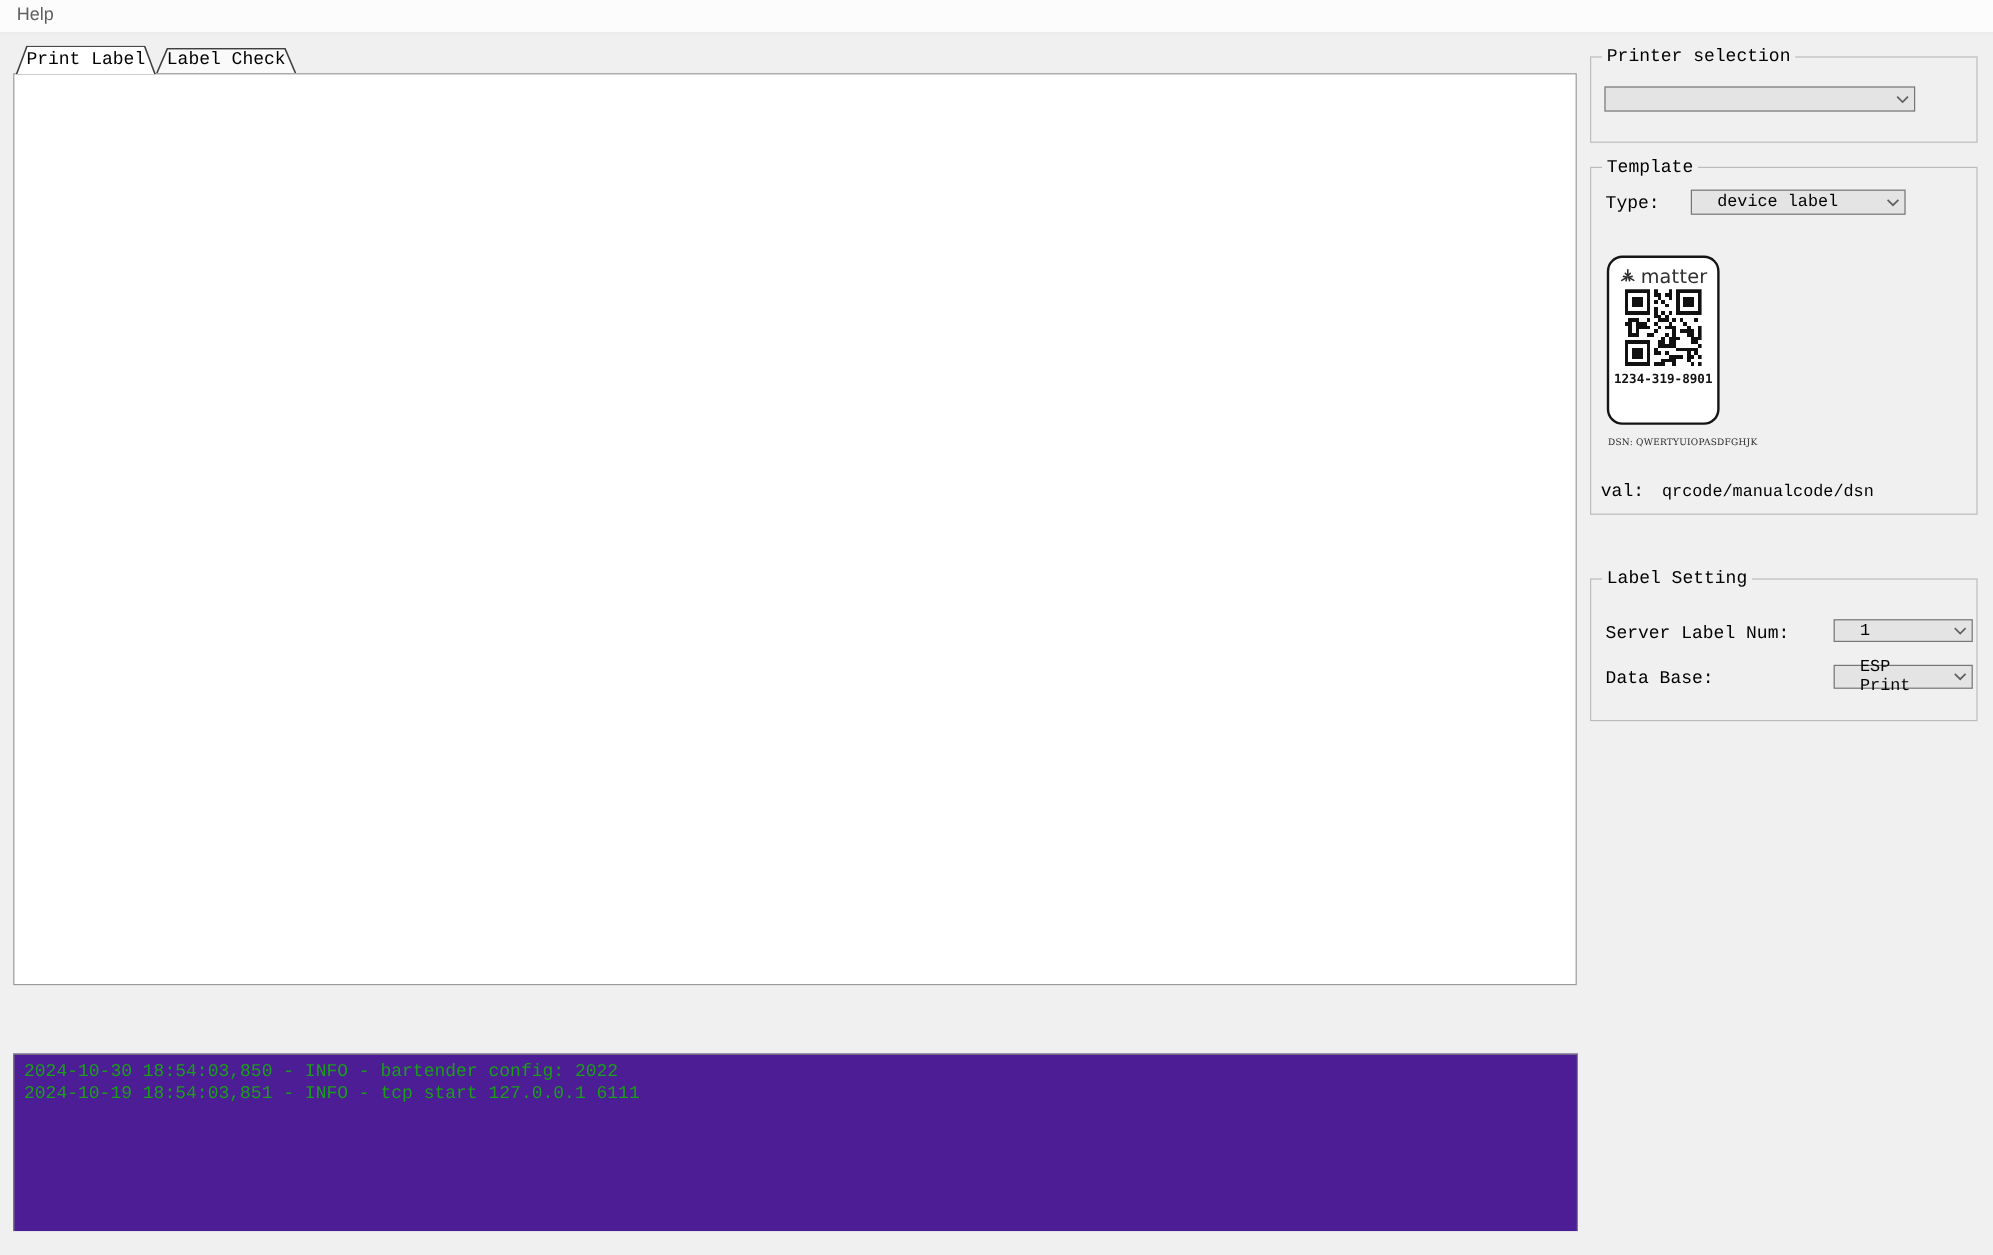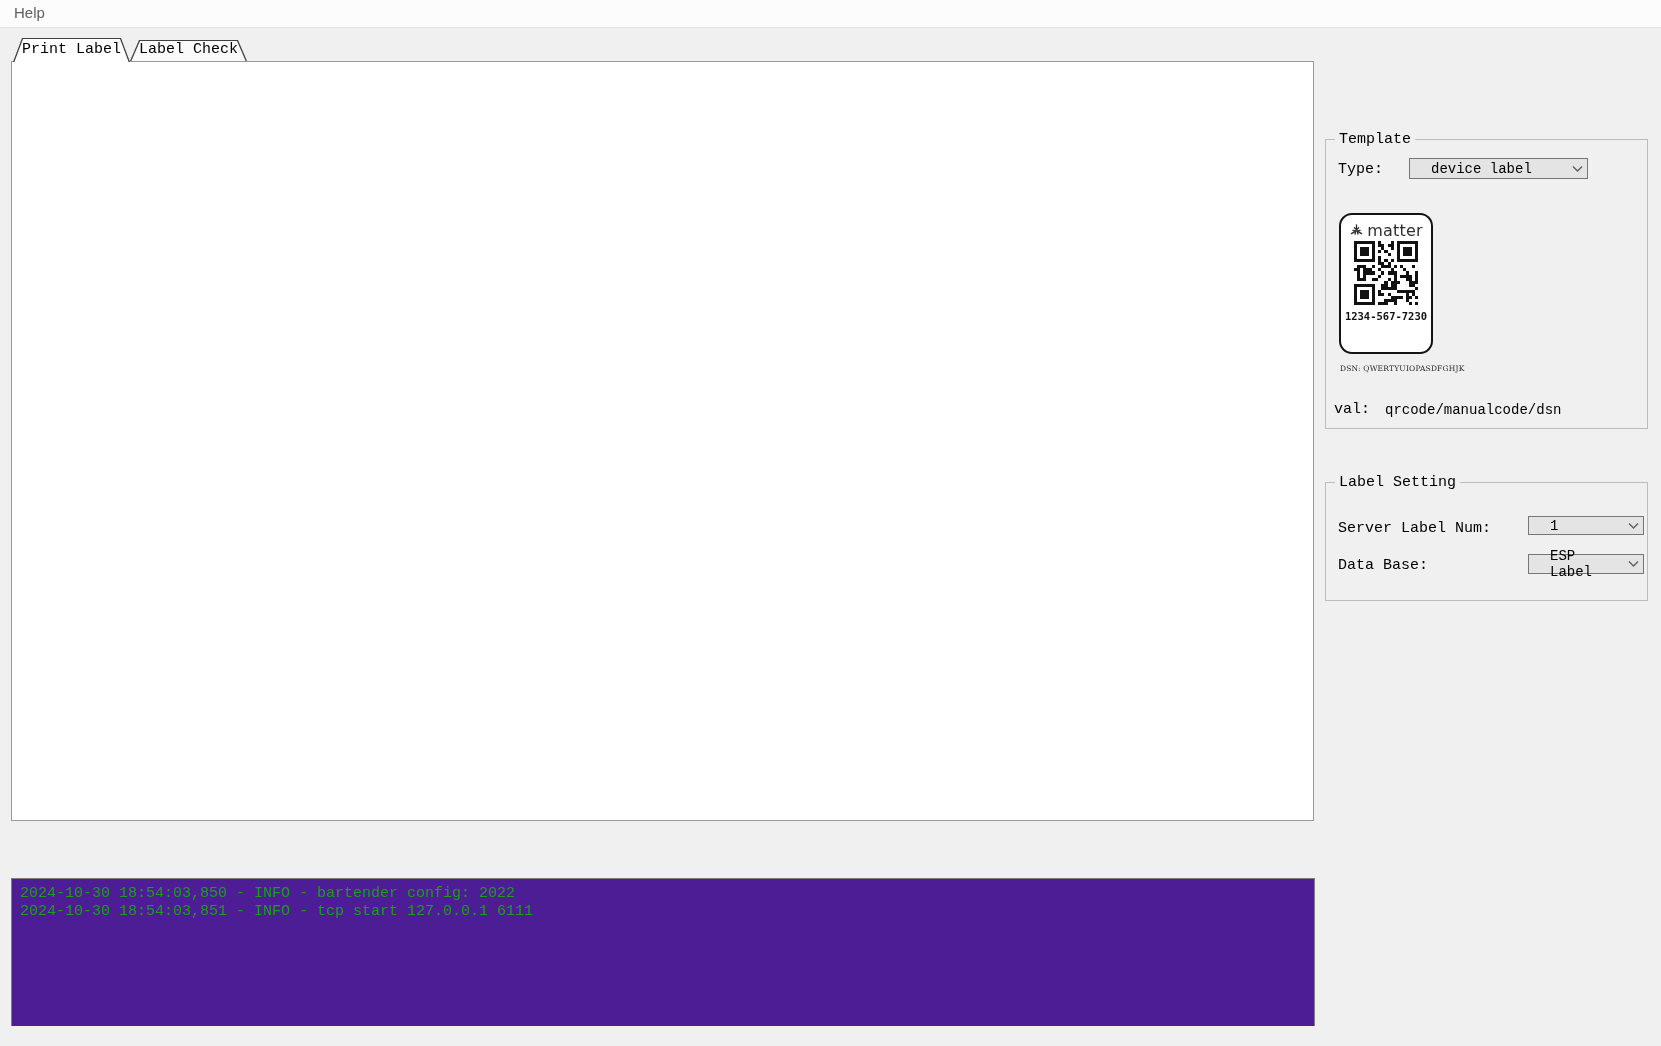--- a/index.html
+++ b/index.html
@@ -77,20 +77,31 @@
       <svg width="11" height="7" viewBox="0 0 11 7">
           <polyline points="1,1 5.5,5.5 10,1" fill="none" stroke="#5f5f5f" stroke-width="1.4"></polyline>
         </svg>
     </span>
   </div>
 
   <div class="lbl" style="left:34px;top:170px;">Scan info:</div>
   <input class="txt" style="left: 132px; top: 161px; width: 681px; height: 31px;" value="">
   <div class="btn" style="left:824px;top:165px;width:90px;height:25px;">print</div>
 
+  <div class="group" style="left:1325px;top:47px;width:323px;height:72px;">
+    <div class="group-title">Printer selection</div>
+    <div class="combo" style="left:11px;top:24px;width:259px;height:21px;">
+      <span></span>
+      <span class="chev">
+        <svg width="11" height="7" viewBox="0 0 11 7">
+            <polyline points="1,1 5.5,5.5 10,1" fill="none" stroke="#5f5f5f" stroke-width="1.4"></polyline>
+          </svg>
+      </span>
+    </div>
+  </div>
 
   <div class="group" style="left:1325px;top:139px;width:323px;height:290px;">
     <div class="group-title">Template</div>
 
     <div class="lbl" style="left:12px;top:21px;">Type:</div>
     <div class="combo" style="left:83px;top:18px;width:179px;height:21px;">
       <span>device label</span>
       <span class="chev">
         <svg width="11" height="7" viewBox="0 0 11 7">
             <polyline points="1,1 5.5,5.5 10,1" fill="none" stroke="#5f5f5f" stroke-width="1.4"></polyline>
@@ -329,21 +340,21 @@
             <rect x="5" y="20" width="1" height="1" fill="#111"></rect>
             <rect x="6" y="20" width="1" height="1" fill="#111"></rect>
             <rect x="8" y="20" width="1" height="1" fill="#111"></rect>
             <rect x="9" y="20" width="1" height="1" fill="#111"></rect>
             <rect x="10" y="20" width="1" height="1" fill="#111"></rect>
             <rect x="13" y="20" width="1" height="1" fill="#111"></rect>
             <rect x="18" y="20" width="1" height="1" fill="#111"></rect>
             <rect x="20" y="20" width="1" height="1" fill="#111"></rect>
           </svg>
       </div>
-      <div class="matter-code">1234-567-7230</div>
+      <div class="matter-code">1234-319-8901</div>
     </div>
     <div class="dsn-text">DSN: QWERTYUIOPASDFGHJK</div>
 
     <div class="lbl" style="left:8px;top:261px;">val:</div>
     <div class="lbl" style="left:59px;top:262px;font-size:14px;">qrcode/manualcode/dsn</div>
   </div>
 
   <div class="group" style="left:1325px;top:448px;width:323px;height:119px;margin-top:34px;">
     <div class="group-title">Label Setting</div>
 
@@ -352,27 +363,27 @@
       <span>1</span>
       <span class="chev">
         <svg width="11" height="7" viewBox="0 0 11 7">
             <polyline points="1,1 5.5,5.5 10,1" fill="none" stroke="#5f5f5f" stroke-width="1.4"></polyline>
           </svg>
       </span>
     </div>
 
     <div class="lbl" style="left:12px;top:74px;">Data Base:</div>
     <div class="combo" style="left:202px;top:71px;width:116px;height:20px;">
-      <span>ESP Label</span>
+      <span>ESP Print</span>
       <span class="chev">
         <svg width="11" height="7" viewBox="0 0 11 7">
             <polyline points="1,1 5.5,5.5 10,1" fill="none" stroke="#5f5f5f" stroke-width="1.4"></polyline>
           </svg>
       </span>
     </div>
   </div>
 
   <div class="log">
     <div class="log-line">2024-10-30 18:54:03,850 - INFO - bartender config: 2022</div>
-    <div class="log-line">2024-10-30 18:54:03,851 - INFO - tcp start 127.0.0.1 6111</div>
+    <div class="log-line">2024-10-19 18:54:03,851 - INFO - tcp start 127.0.0.1 6111</div>
   </div>
 
 </div>
 
 </body></html>

